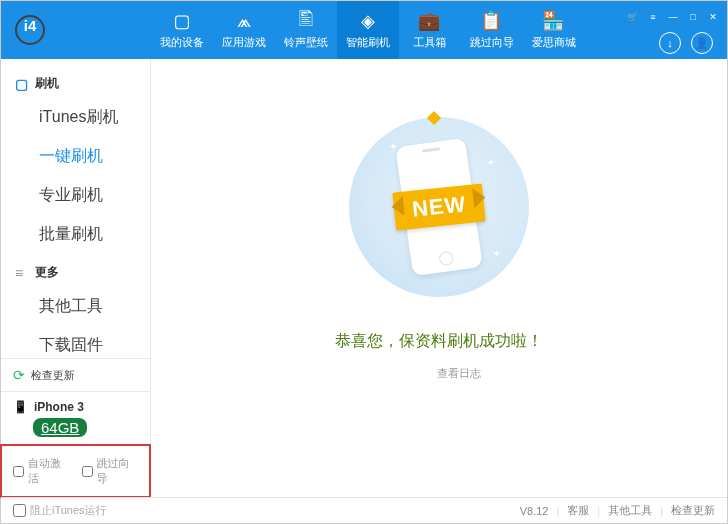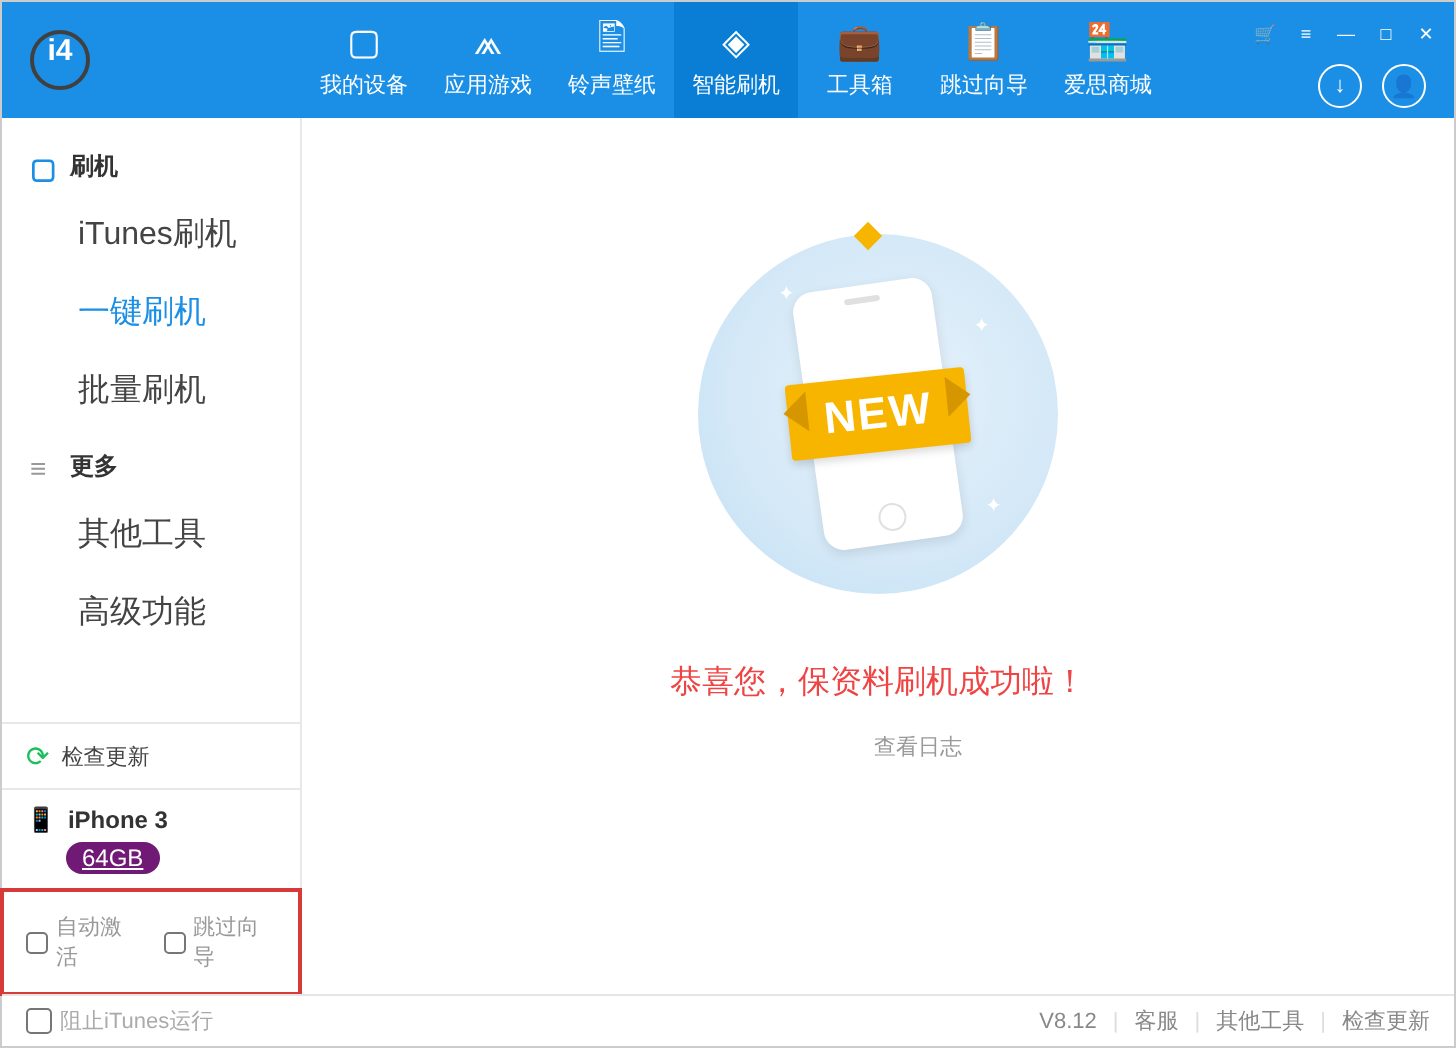--- a/index.html
+++ b/index.html
@@ -33,40 +33,40 @@
   .sb-sec-header { display:flex; align-items:center; gap:6px; padding:10px 14px 6px; color:#333; font-size:12px; font-weight:bold;}
   .sb-sec-header .hicon2 { color:#1b8fe6; font-size:14px; width:14px; }
   .sb-item { padding:9px 0 9px 38px; font-size:16px; color:#444; cursor:pointer; }
   .sb-item.active { color:#1b8fe6; }
   
   .sb-status { border-top:1px solid #e8e8e8; padding:8px 12px; display:flex; align-items:center; gap:6px; font-size:11px; color:#444;}
   .status-dot { color:#1bbf5c; font-size:14px; }
   .sb-device { border-top:1px solid #e8e8e8; padding:8px 12px; }
   .sb-device .dline { display:flex; align-items:center; gap:6px; font-size:12px; font-weight:bold;}
   .dev-icon { color:#1b8fe6; }
-  .badge { display:inline-block; background:#701a75; color:#fff; border-radius:8px; font-size:12px; padding:1px 8px; margin-top:4px; margin-left:20px; font-weight:normal;text-decoration:underline;}
+  .badge { display:inline-block; background:#15803d; color:#fff; border-radius:8px; font-size:15px; padding:1px 8px; margin-top:4px; margin-left:20px; font-weight:normal;text-decoration:underline;}
   .sb-opts { border-top:1px solid #e8e8e8; padding:10px 11px; display:flex; gap:12px; border:2px solid #d83a3a; border-left-width:2px; border-right-width:2px; margin: -1px; }
   .chk { display:flex; align-items:center; gap:4px; color:#999; font-size:11px; cursor:pointer;}
   .chk input { width:11px; height:11px; }
   
   
   .main { flex:1; display:flex; flex-direction:column; align-items:center; justify-content:flex-start; padding-top:48px; background:#fff;}
   .illus-wrap { width:220px; height:200px; display:flex; align-items:center; justify-content:center; position:relative;}
   .illus-circle { width:180px; height:180px; border-radius:50%; background: radial-gradient(circle at 55% 45%, #e6f2fb 0%, #d4e8f7 60%, #bcdff4 100%); display:flex; align-items:center; justify-content:center; position:relative; overflow:visible;}
   .phone { width:70px; height:130px; background:#fff; border-radius:10px; box-shadow: 0 2px 6px rgba(0,0,0,.1); position:relative; transform: rotate(-8deg);}
   .phone::before{ content:""; position:absolute; top:6px; left:50%; transform:translateX(-50%); width:18px; height:3px; background:#e0e0e0; border-radius:2px;}
   .phone::after{ content:""; position:absolute; bottom:6px; left:50%; transform:translateX(-50%); width:12px; height:12px; border:1px solid #e0e0e0; border-radius:50%;}
   .ribbon { position:absolute; background:#f7b500; color:#fff; font-weight:bold; font-size:22px; padding:6px 18px; transform: rotate(-6deg); border-radius:2px; box-shadow:0 2px 4px rgba(0,0,0,.15); letter-spacing:1px;}
   .rib-tail-l, .rib-tail-r { position:absolute; width:0; height:0; }
   .rib-tail-l { left:-12px; top:4px; border:10px solid transparent; border-right:12px solid #d59600;}
   .rib-tail-r { right:-12px; top:4px; border:10px solid transparent; border-left:12px solid #d59600;}
   .star { position:absolute; color:#fff; font-size:10px;}
   .d1{ position:absolute; width:10px; height:10px; background:#f7b500; transform:rotate(45deg);}
   
-  .msg { margin-top:24px; font-size:16px; color:#ef4444; }
+  .msg { margin-top:24px; font-size:16px; color:#4d7c0f; }
   .ok-btn { margin-top:16px; padding:6px 30px; border:1px solid #ccc; background:#fff; cursor:pointer; font-size:12px; color:#444;}
   .view-log { margin-top:14px; font-size:11px; color:#999; cursor:pointer;margin-left:40px; }
   
   
   .footer { height:26px; border-top:1px solid #e5e5e5; display:flex; align-items:center; font-size:11px; color:#888; padding:0 12px; gap:8px;}
   .footer .fchk { display:flex; align-items:center; gap:4px; color:#aaa; cursor:pointer;}
   .footer .spacer { flex:1; }
   .footer .sep { color:#ddd; }
   .footer .flink { cursor:pointer; }
 </style>
@@ -130,27 +130,29 @@
 
     <div class="sidebar">
       <div class="sb-scroll">
 
         <div class="sb-sec-header">
           <span class="hicon2">▢</span>
           <span>刷机</span>
         </div>
         <div class="sb-item">iTunes刷机</div>
         <div class="sb-item active">一键刷机</div>
+        <div class="sb-item">专业刷机</div>
         <div class="sb-item">批量刷机</div>
 
         <div class="sb-sec-header">
           <span class="hicon2" style="color:#999">≡</span>
           <span>更多</span>
         </div>
         <div class="sb-item">其他工具</div>
+        <div class="sb-item">下载固件</div>
         <div class="sb-item">高级功能</div>
       </div>
       <div class="sb-status">
         <span class="status-dot">⟳</span>
         <span>检查更新</span>
       </div>
       <div class="sb-device">
         <div class="dline">
           <span class="dev-icon">📱</span>
           <span>iPhone 3</span>

